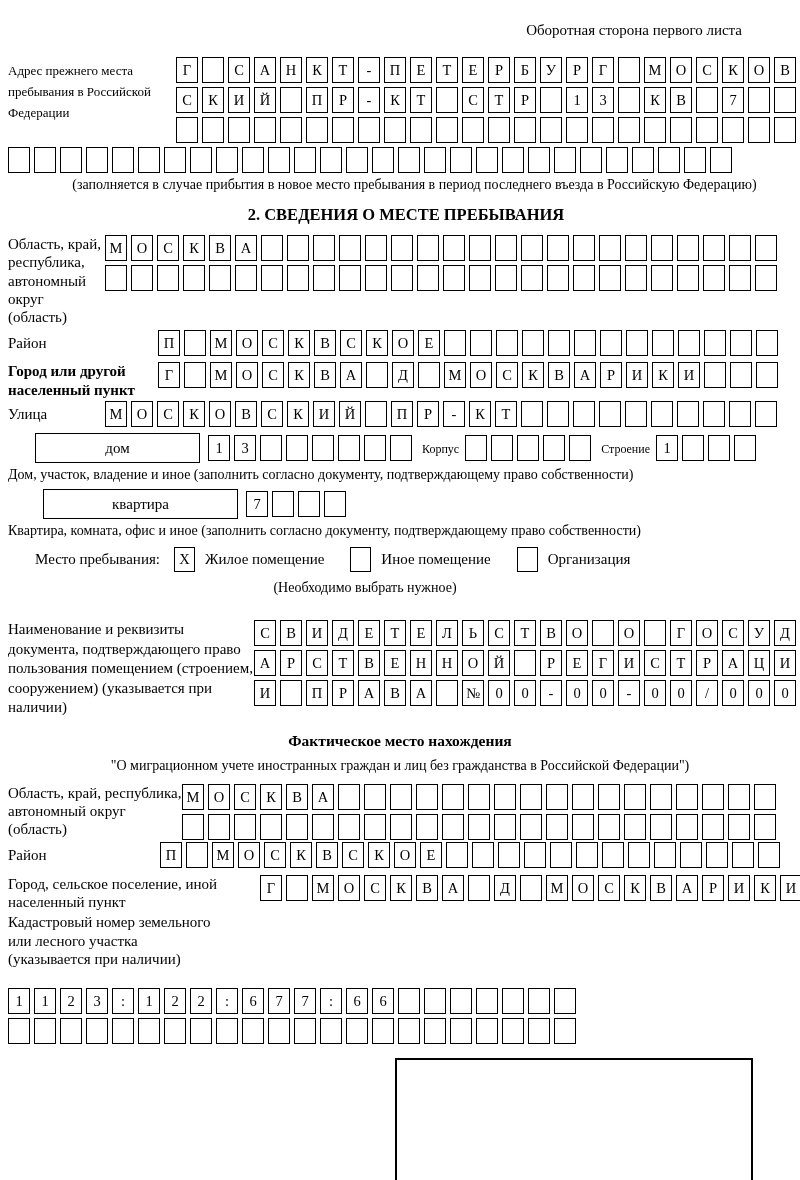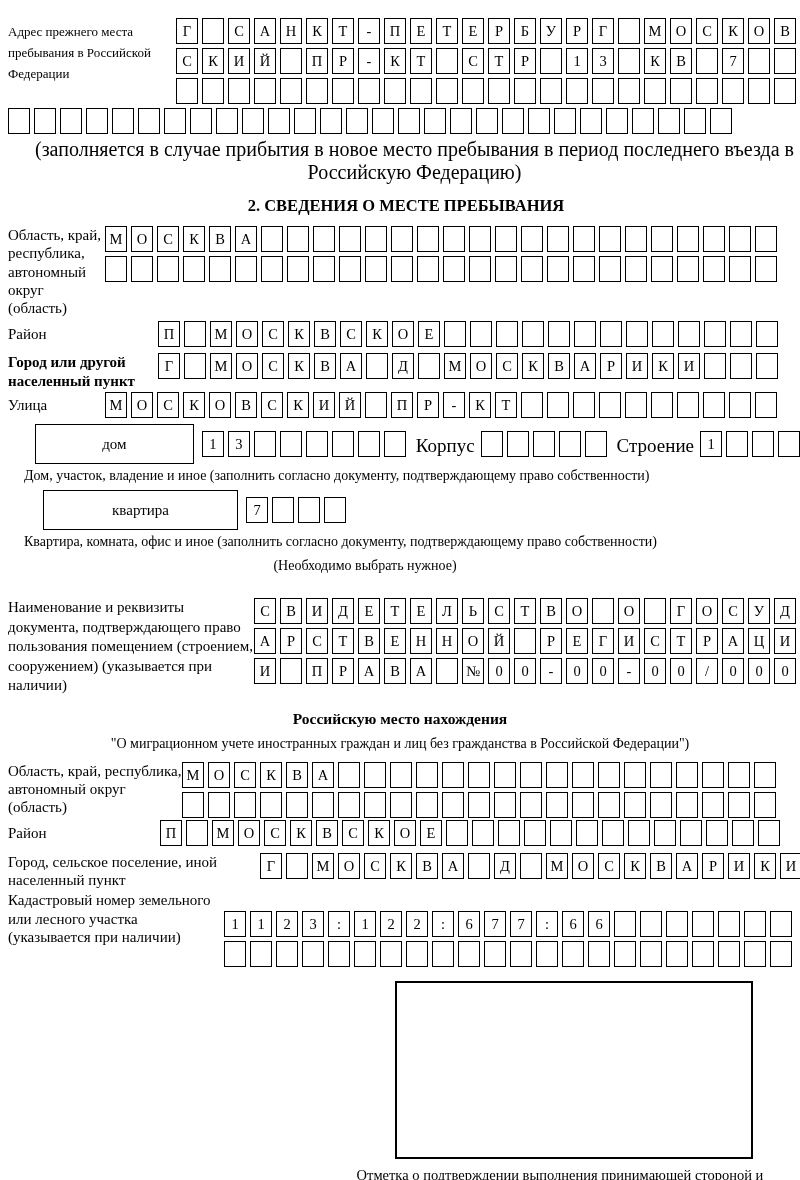--- a/index.html
+++ b/index.html
@@ -19,39 +19,39 @@
   }
   .label{ line-height:1.22; }
   .note{ font-size:14px; }
   .center{ text-align:center; }
   .bold{ font-weight:bold; }
 
   .prev-block{ margin:18px 4px 0 8px; }
   .prev-label{ width:168px; min-width:168px; font-size:13px; line-height:1.62; padding-top:3px; }
   .stack{ display:flex; flex-direction:column; gap:4px; }
   .fullrow{ margin:4px 0 0 8px; }
-  .prev-note{ margin-top:4px; font-size:20px;padding-left:29px; }
+  .prev-note{ margin-top:4px; font-size:14px;padding-left:29px; }
   .sec-title{ margin:12px 0 10px 12px; font-size:16.5px; }
 
   .oblast-row{ margin:2px 0 0 8px; }
   .oblast-label{ width:97px; min-width:97px; }
   .raion-row{ margin:4px 0 0 8px; }
   .raion-label{ width:150px; min-width:150px; padding-top:4px; }
   .gorod-row{ margin:6px 0 0 8px; }
   .gorod-label{ width:150px; min-width:150px;font-weight:bold; }
   .ulitsa-row{ margin:2px 0 0 8px; }
   .ulitsa-label{ width:97px; min-width:97px; padding-top:4px; }
 
   .dom-row{ margin:6px 0 0 35px; align-items:center; }
-  .label-box{ height:40px; box-sizing:border-box; border:1.5px solid #000;
+  .label-box{ height:30px; box-sizing:border-box; border:1.5px solid #000;
     display:flex; align-items:center; justify-content:center; font-size:15px; }
   .dom-box{ width:165px; margin-right:8px; }
   .kvartira-box{ width:195px; margin-right:8px; }
-  .inline-label{ margin:0 6px 0 10px; padding-top:3px; font-size:19px; }
-  .field-note{ margin:4px 0 0 24px; font-size:14px; }
+  .inline-label{ margin:0 6px 0 10px; padding-top:3px; font-size:12px; }
+  .field-note{ margin:4px 0 0 8px; font-size:14px; }
 
   .kvartira-row{ margin:6px 0 0 35px; align-items:center;padding-left:8px; }
 
   .mesto-row{ margin:8px 0 0 35px; align-items:center; }
   .mesto-label{ margin-right:14px; }
   .checkbox{ width:21px; min-width:21px; height:25px; box-sizing:border-box; border:1.5px solid #000;
     display:inline-flex; align-items:center; justify-content:center; font-size:14.5px; }
   .opt-label{ margin:0 26px 0 10px; }
   .mesto-note{ width:730px; margin-top:8px; font-size:14px; }
 
@@ -60,34 +60,35 @@
 
   .fact-title{ margin:14px 0 6px 0; font-size:15.5px; }
   .fact-note{ font-size:14px; line-height:1.45; }
 
   .f-oblast-row{ margin:8px 0 0 8px; }
   .f-oblast-label{ width:174px; min-width:174px; }
   .f-raion-row{ margin:2px 0 0 8px; }
   .f-raion-label{ width:152px; min-width:152px; padding-top:4px; }
   .f-gorod-row{ margin:7px 0 0 8px;gap:32px; }
   .f-gorod-label{ width:220px; min-width:220px; }
-  .kadastr-row{ margin:2px 0 0 8px; }
+  .kadastr-row{ margin:2px 0 0 8px;flex-direction:column; }
   .kadastr-label{ width:216px; min-width:216px; }
   .kadastr-cells{ padding-top:20px; }
 
   .stamp-box{ margin:14px 0 0 395px; width:358px; height:178px;
     box-sizing:border-box; border:2px solid #000; background:#fff; }
   .stamp-caption{ margin:6px 0 0 330px; width:460px; text-align:center;
     font-size:14.5px; line-height:1.38; }
 </style>
 </head>
 <body>
 
 <div class="page">
 
+  <div class="header-note">Оборотная сторона первого листа</div>
 
   <div class="row prev-block">
     <div class="label prev-label">Адрес прежнего места пребывания в Российской Федерации</div>
     <div class="stack">
       <div class="cells">
           <div class="cell">Г</div>
           <div class="cell"></div>
           <div class="cell">С</div>
           <div class="cell">А</div>
           <div class="cell">Н</div>
@@ -391,20 +392,29 @@
     </div>
     <div class="cells">
         <div class="cell">7</div>
         <div class="cell"></div>
         <div class="cell"></div>
         <div class="cell"></div>
       </div>
   </div>
   <div class="field-note">Квартира, комната, офис и иное (заполнить согласно документу, подтверждающему право собственности)</div>
 
+  <div class="row mesto-row">
+    <div class="mesto-label">Место пребывания:</div>
+    <span class="checkbox">X</span>
+    <span class="opt-label">Жилое помещение</span>
+    <span class="checkbox"></span>
+    <span class="opt-label">Иное помещение</span>
+    <span class="checkbox"></span>
+    <span class="opt-label">Организация</span>
+  </div>
   <div class="center mesto-note">(Необходимо выбрать нужное)</div>
 
   <div class="row doc-row">
     <div class="label doc-label">Наименование и реквизиты документа, подтверждающего право пользования помещением (строением, сооружением) (указывается при наличии)</div>
     <div class="stack">
       <div class="cells">
           <div class="cell">С</div>
           <div class="cell">В</div>
           <div class="cell">И</div>
           <div class="cell">Д</div>
@@ -468,21 +478,21 @@
           <div class="cell">0</div>
           <div class="cell">0</div>
           <div class="cell">/</div>
           <div class="cell">0</div>
           <div class="cell">0</div>
           <div class="cell">0</div>
         </div>
     </div>
   </div>
 
-  <div class="center bold fact-title">Российскую место нахождения</div>
+  <div class="center bold fact-title">Фактическое место нахождения</div>
   <div class="center fact-note">"О миграционном учете иностранных граждан и лиц без гражданства в Российской Федерации")</div>
 
   <div class="row f-oblast-row">
     <div class="label f-oblast-label">Область, край, республика, автономный округ (область)</div>
     <div class="stack">
       <div class="cells">
           <div class="cell">М</div>
           <div class="cell">О</div>
           <div class="cell">С</div>
           <div class="cell">К</div>

